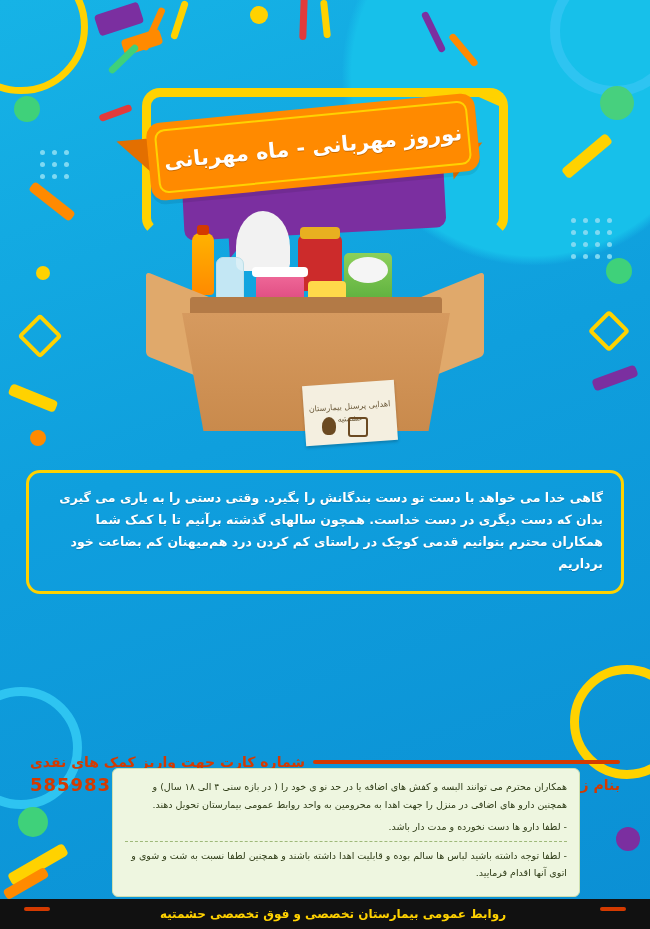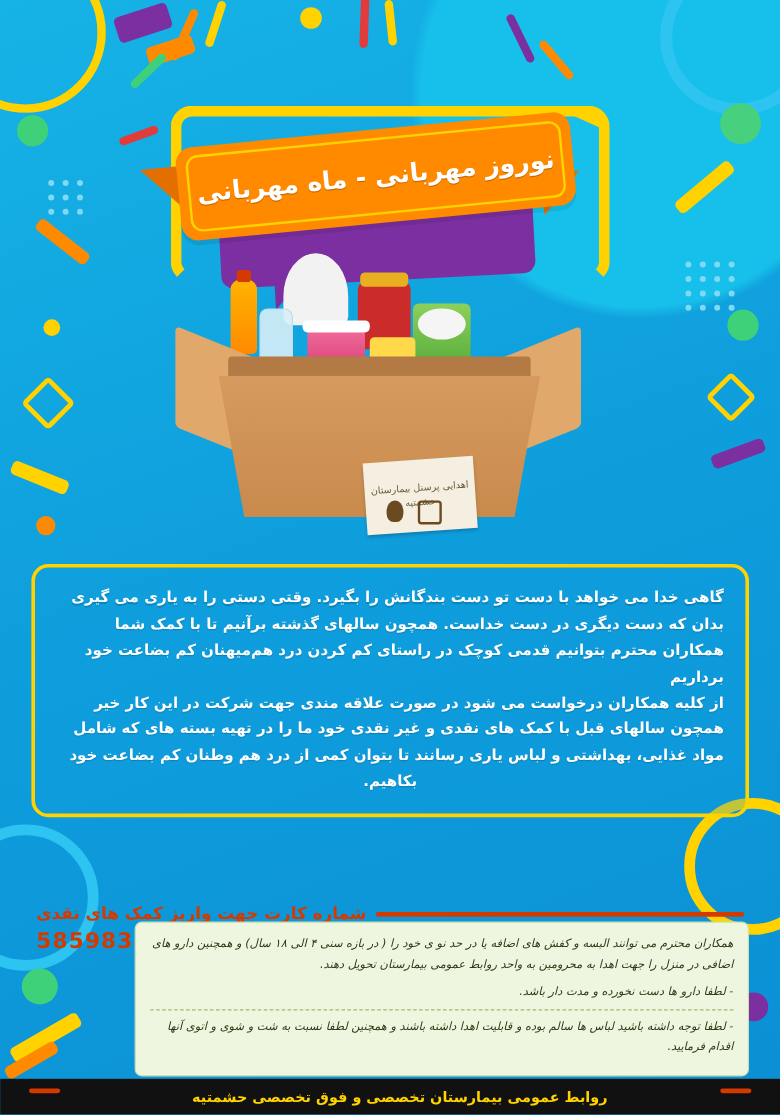--- a/index.html
+++ b/index.html
@@ -126,26 +126,25 @@
   .dash{flex:1;height:4px;background:#d43a00;border-radius:2px;}
   .dash.y{background:#ffd200;height:3px;}
   .red-label{color:#d43a00;font-size:14px;font-weight:bold;white-space:nowrap;}
   #card-number{
     color:#d43a00;font-size:18px;font-weight:bold;letter-spacing:1px;
     direction:ltr;
   }
 
   
   #notes{
-    position:absolute;left:112px;top:768px;width:512px;
+    position:absolute;left:112px;top:768px;width:468px;
     background:#eef6e0;border:1px solid #cfe0b0;border-radius:6px;
     padding:9px 12px;box-sizing:border-box;
     color:#2e3b16;font-size:9.5px;line-height:1.85;
     text-align:right;
-    font-style:italic;
   }
   #notes .np{margin:0 0 5px;}
   #notes .np.b{border-top:1px dashed #9fb97a;padding-top:5px;}
 
   
   #footer{
     position:absolute;left:0;right:0;bottom:0;height:30px;
     background:#111111;display:flex;align-items:center;justify-content:center;
   }
   #footer span{color:#ffd200;font-size:12px;font-weight:bold;letter-spacing:.5px;margin-left:16px;}
@@ -253,21 +252,20 @@
     <div id="flap-right"></div>
     <div id="box-back"></div>
     <div id="box-body"></div>
     <div id="note">اهدایی پرسنل بیمارستان حشمتیه</div>
     <div class="goods" style="left:196px;top:212px;width:16px;height:16px;border:2px solid #6b4a22;border-radius:3px;"></div>
     <div class="goods" style="left:170px;top:212px;width:14px;height:18px;background:#6b4a22;border-radius:50% 50% 40% 40%;"></div>
   </div>
 
   <div id="text-card">
     <p id="para1">گاهی خدا می خواهد با دست تو دست بندگانش را بگیرد. وقتی دستی را به یاری می گیری بدان که دست دیگری در دست خداست. همچون سالهای گذشته برآنیم تا با کمک شما همکاران محترم بتوانیم قدمی کوچک در راستای کم کردن درد هم‌میهنان کم بضاعت خود برداریم</p>
-    <p id="para2">از کلیه همکاران درخواست می شود در صورت علاقه مندی جهت شرکت در این کار خیر همچون سالهای قبل با کمک های نقدی و غیر نقدی خود ما را در تهیه بسته های که شامل مواد غذایی، بهداشتی و لباس یاری رسانند تا بتوان کمی از درد هم وطنان کم بضاعت خود بکاهیم.</p>
   </div>
 
   <div id="card-info">
     <div class="line-row">
       <span class="dash"></span>
       <span class="red-label">شماره کارت جهت واریز کمک های نقدی</span>
     </div>
     <div class="line-row">
       <span class="red-label">بنام زهرا همچنین</span>
       <span class="dash y"></span>

